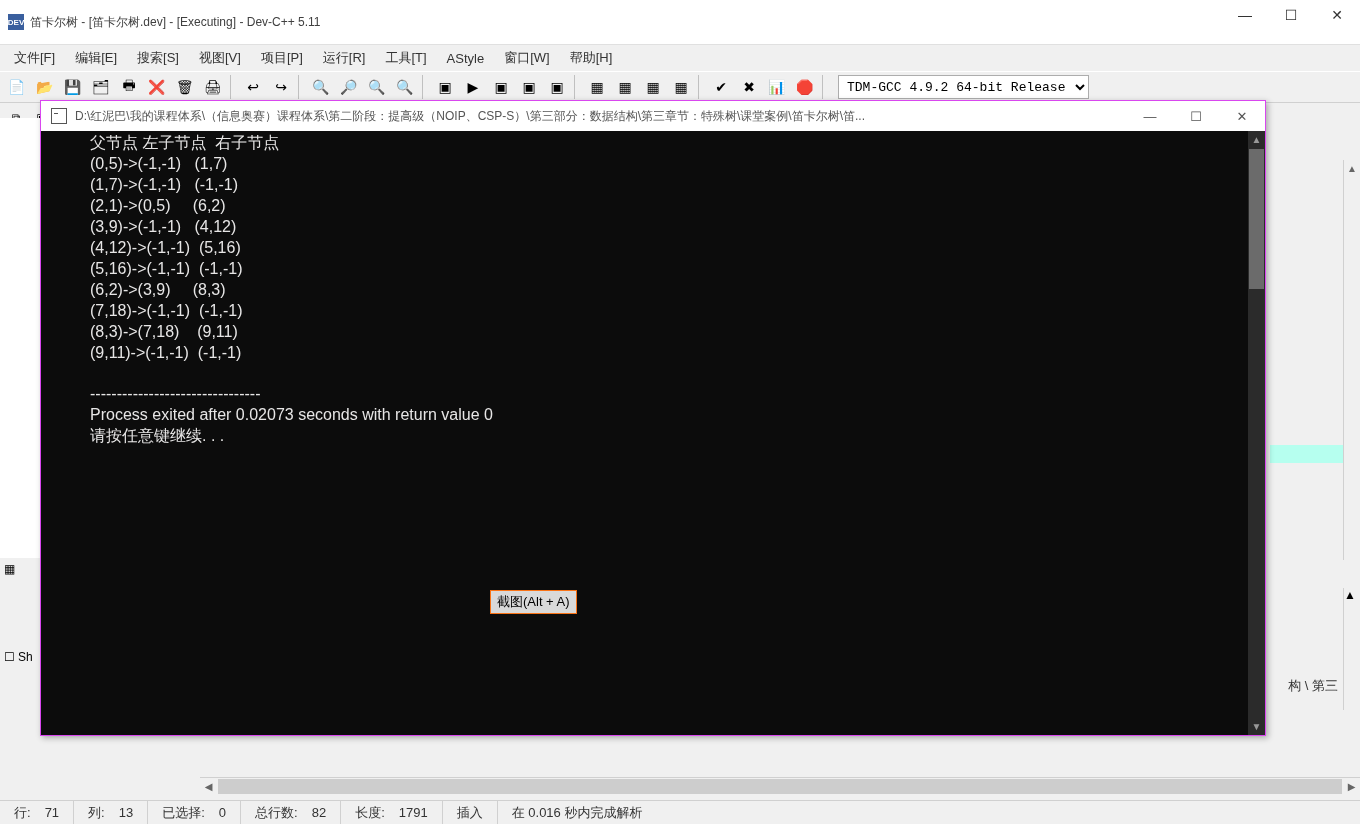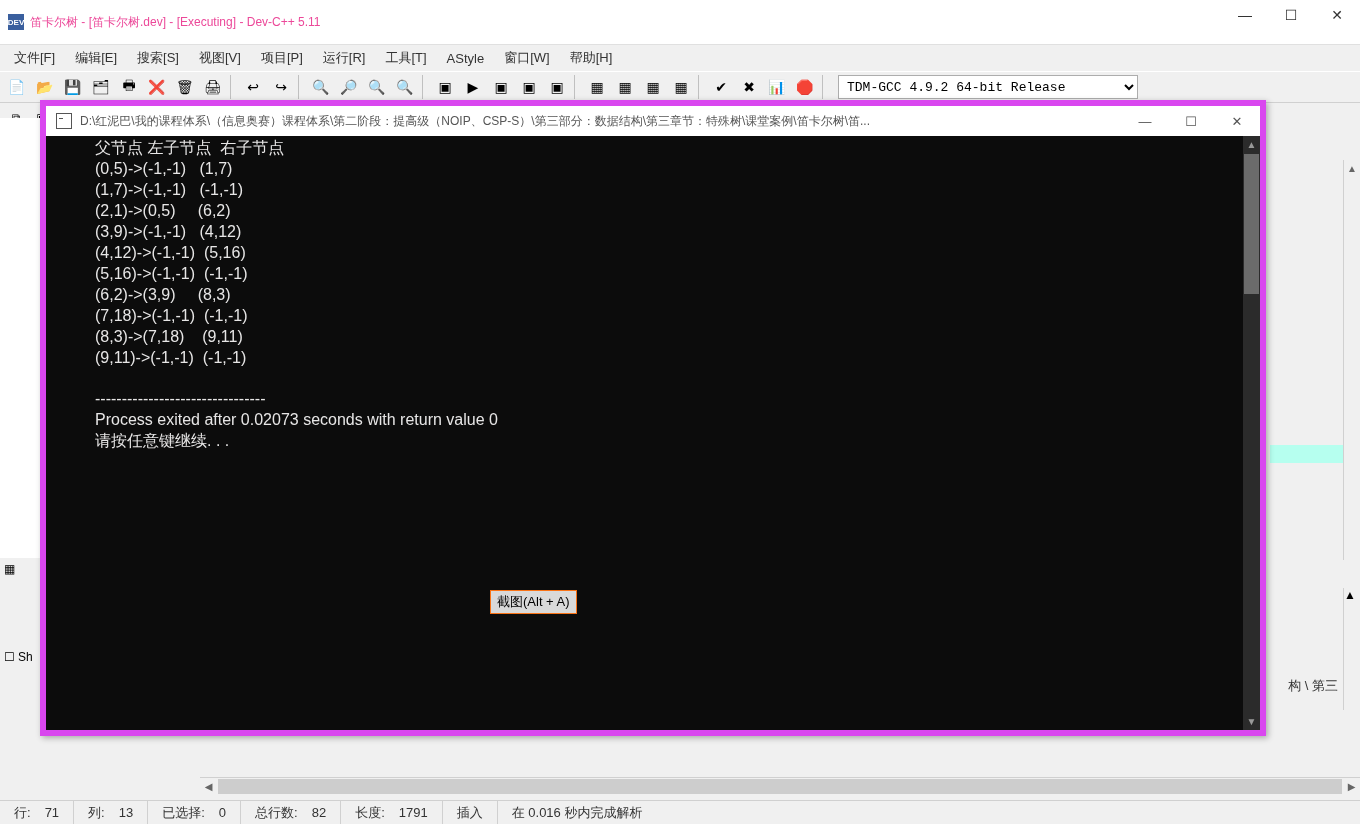--- a/index.html
+++ b/index.html
@@ -1,33 +1,33 @@
 <!DOCTYPE html>
 <html><head>
 <meta charset="utf-8">
 <style>
 * { margin: 0; padding: 0; box-sizing: border-box; font-family: "Microsoft YaHei", "SimSun", Arial, sans-serif; }
 body { background: #f0f0f0; width: 1360px; height: 824px; overflow: hidden; position: relative; font-size: 12px; }
 
 
 .main-titlebar { height: 45px; background: #fff; display: flex; align-items: center; padding: 0 8px; border-bottom: 1px solid #e0e0e0; position: relative; }
 .main-titlebar .app-icon { width: 16px; height: 16px; background: #3a5f9e; margin-right: 6px; display: inline-flex; align-items: center; justify-content: center; color: #fff; font-size: 8px; font-weight: bold; }
-.main-titlebar .title { font-size: 12px; color: #ec4899; }
+.main-titlebar .title { font-size: 12px; color: #404040; }
 .main-titlebar .win-controls { position: absolute; right: 0; top: 0; height: 30px; display: flex; }
 .main-titlebar .win-controls .btn { width: 46px; height: 30px; display: flex; align-items: center; justify-content: center; color: #333; font-size: 14px; }
 
 
 .menubar { height: 26px; background: #f0f0f0; display: flex; align-items: center; padding: 0 4px; }
 .menubar .menu-item { padding: 4px 10px; font-size: 13px; color: #333; text-align: center; }
 
 
 .toolbar { height: 32px; background: #f0f0f0; display: flex; align-items: center; padding: 2px 4px; border-top: 1px solid #fff; border-bottom: 1px solid #d0d0d0; gap: 2px; }
 .toolbar .tb-btn { width: 26px; height: 26px; display: flex; align-items: center; justify-content: center; font-size: 14px; border: 1px solid transparent; }
 .toolbar .tb-sep { width: 6px; height: 24px; border-left: 1px solid #c0c0c0; margin: 0 2px; }
-.toolbar .compiler-select { height: 24px; width: 300px; font-family: "Courier New", monospace; font-size: 13px; border: 1px solid #adadad; background: #fff; padding: 0 4px; margin-left: 6px; }
+.toolbar .compiler-select { height: 24px; width: 251px; font-family: "Courier New", monospace; font-size: 13px; border: 1px solid #adadad; background: #fff; padding: 0 4px; margin-left: 6px; }
 
 
 .mdi-tabs { height: 30px; background: #f0f0f0; display: flex; align-items: center; padding: 2px 4px; }
 .mdi-tabs .mdi-btn { width: 24px; height: 24px; display: flex; align-items: center; justify-content: center; margin-right: 2px; }
 
 
 .sidebar { position: absolute; left: 0; top: 118px; width: 40px; height: 450px; background: #fff; border-right: 1px solid #d0d0d0; padding-left: 40px; }
 .sidebar .side-label { font-size: 13px; padding: 6px 4px; color: #333; }
 .sidebar .tree-node { padding: 4px; font-size: 12px; }
 
@@ -42,21 +42,21 @@
 
 
 .vscroll-main { position: absolute; right: 0; top: 160px; width: 17px; height: 400px; background: #f0f0f0; border-left: 1px solid #d0d0d0; }
 .vscroll-main .arrow { height: 17px; text-align: center; font-size: 10px; color: #666; line-height: 17px; }
 .vscroll-lower { position: absolute; right: 0; top: 588px; width: 17px; height: 122px; background: #f0f0f0; border-left: 1px solid #d0d0d0; }
 .hscroll { position: absolute; left: 200px; bottom: 30px; right: 0; height: 17px; background: #f0f0f0; border-top: 1px solid #d0d0d0; display: flex; align-items: center; }
 .hscroll .arrow { width: 17px; text-align: center; font-size: 10px; color: #666; }
 .hscroll .thumb { height: 15px; flex: 1; background: #cdcdcd; margin: 0 1px; }
 
 
-.console-window { position: absolute; left: 40px; top: 100px; width: 1226px; height: 636px; background: #fff; border: 6px solid #d946ef; box-shadow: 2px 2px 6px rgba(0,0,0,0.3); display: flex; flex-direction: column; }
+.console-window { position: absolute; left: 40px; top: 100px; width: 1226px; height: 636px; background: #fff; border: 1px solid #d946ef; box-shadow: 2px 2px 6px rgba(0,0,0,0.3); display: flex; flex-direction: column; }
 .console-titlebar { height: 30px; background: #fff; display: flex; align-items: center; padding: 0 10px; position: relative; color: #555; }
 .console-titlebar .console-icon { width: 16px; height: 16px; border: 1px solid #555; margin-right: 8px; position: relative; }
 .console-titlebar .console-icon::after { content: ''; position: absolute; left: 2px; top: 4px; width: 4px; height: 1px; background: #555; }
 .console-titlebar .title { font-size: 12px; white-space: nowrap; overflow: hidden; }
 .console-titlebar .win-controls { position: absolute; right: 0; top: 0; height: 30px; display: flex; }
 .console-titlebar .win-controls .btn { width: 46px; height: 30px; display: flex; align-items: center; justify-content: center; color: #555; font-size: 13px; }
 .console-body { flex: 1; background: #0c0c0c; position: relative; overflow: hidden; }
 .console-text { color: #e7e6e6; font-family: "NSimSun", "SimSun", "Courier New", monospace; font-size: 16px; line-height: 20px; padding: 2px 2px; white-space: pre; margin-left: 47px; }
 .console-vscroll { position: absolute; right: 0; top: 0; width: 17px; height: 100%; background: #2b2b2b; }
 .console-vscroll .thumb { width: 15px; height: 140px; background: #6b6b6b; margin: 18px 1px 0; }

